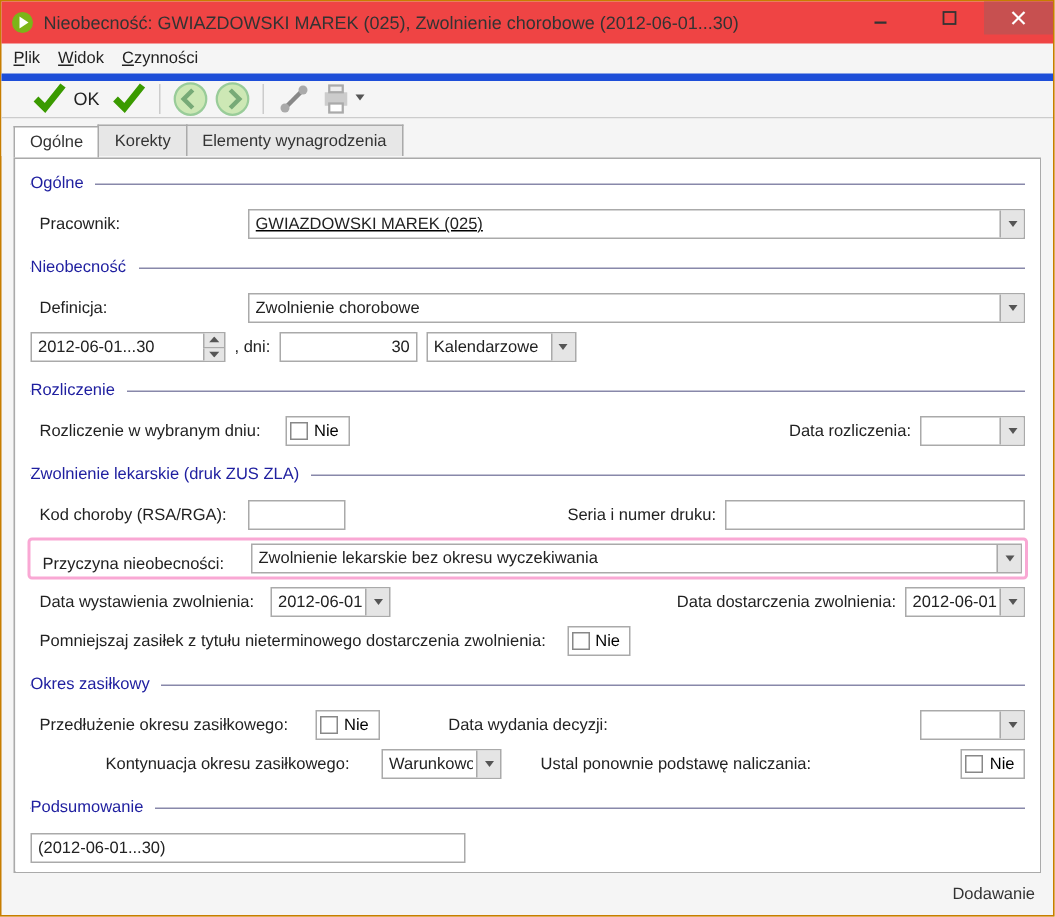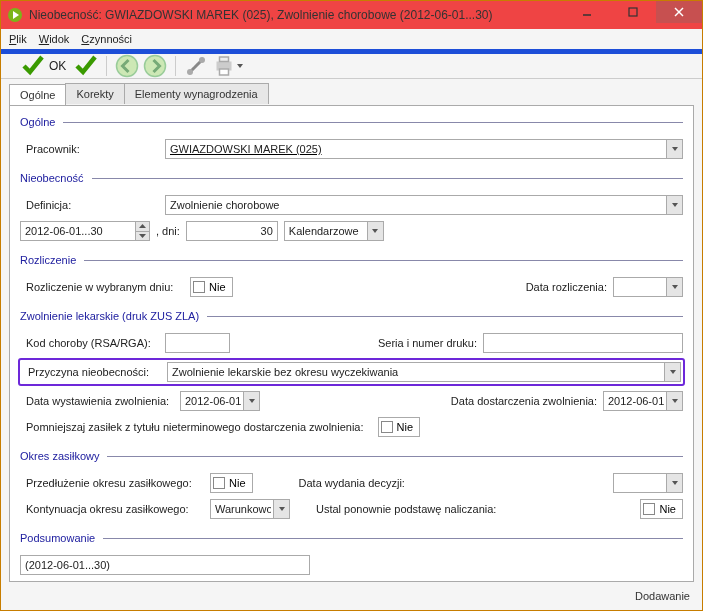--- a/index.html
+++ b/index.html
@@ -51,21 +51,21 @@
 .spinner .spins div:first-child { border-bottom: 1px solid #aaa; }
 .spinner .spins svg { width: 7px; height: 4px; }
 
 .num { text-align: right; }
 
 .chk { display: inline-flex; align-items: center; height: 20px; border: 1px solid #aaa; background: #fff; padding: 0 6px 0 2px; gap: 4px; }
 .chk .box { width: 12px; height: 12px; border: 1px solid #888; background: #fff; }
 
 .ro { background: #eee; }
 
-.highlight { border: 2px solid #6d28d9; border-radius: 3px; padding: 2px; margin: 2px -2px; }
+.highlight { border: 2px solid #f9a8d4; border-radius: 3px; padding: 2px; margin: 2px -2px; align-items: flex-end; }
 
 .statusbar { position: absolute; left: 8px; right: 8px; bottom: 4px; height: 20px; display: flex; justify-content: flex-end; align-items: center; color: #333; padding-right: 4px; }
 
 svg.play-icon circle { fill: #7cb518; }
 svg.play-icon polygon { fill: #fff; }
 </style>
 </head>
 <body>
 
 <div class="window">
@@ -299,21 +299,21 @@
         <div class="sel">
           <input type="text" class="ro" style="width: 70px;" value="">
           <span class="arrow">
               <svg viewBox="0 0 8 8">
                 <polygon points="1,2 7,2 4,6" fill="#555"></polygon>
               </svg>
             </span>
         </div>
       </div>
       <div class="row">
-        <label class="fld" style="width:190px;">Kontynuacja okresu zasiłkowego:</label>
+        <label class="fld" style="width:190px;margin-left:44px;">Kontynuacja okresu zasiłkowego:</label>
         <div class="sel">
           <input type="text" style="width: 80px;" value="Warunkowo">
           <span class="arrow">
               <svg viewBox="0 0 8 8">
                 <polygon points="1,2 7,2 4,6" fill="#555"></polygon>
               </svg>
             </span>
         </div>
         <span style="width:20px;"></span>
         <label class="fld2" style="flex:1;">Ustal ponownie podstawę naliczania:</label>

